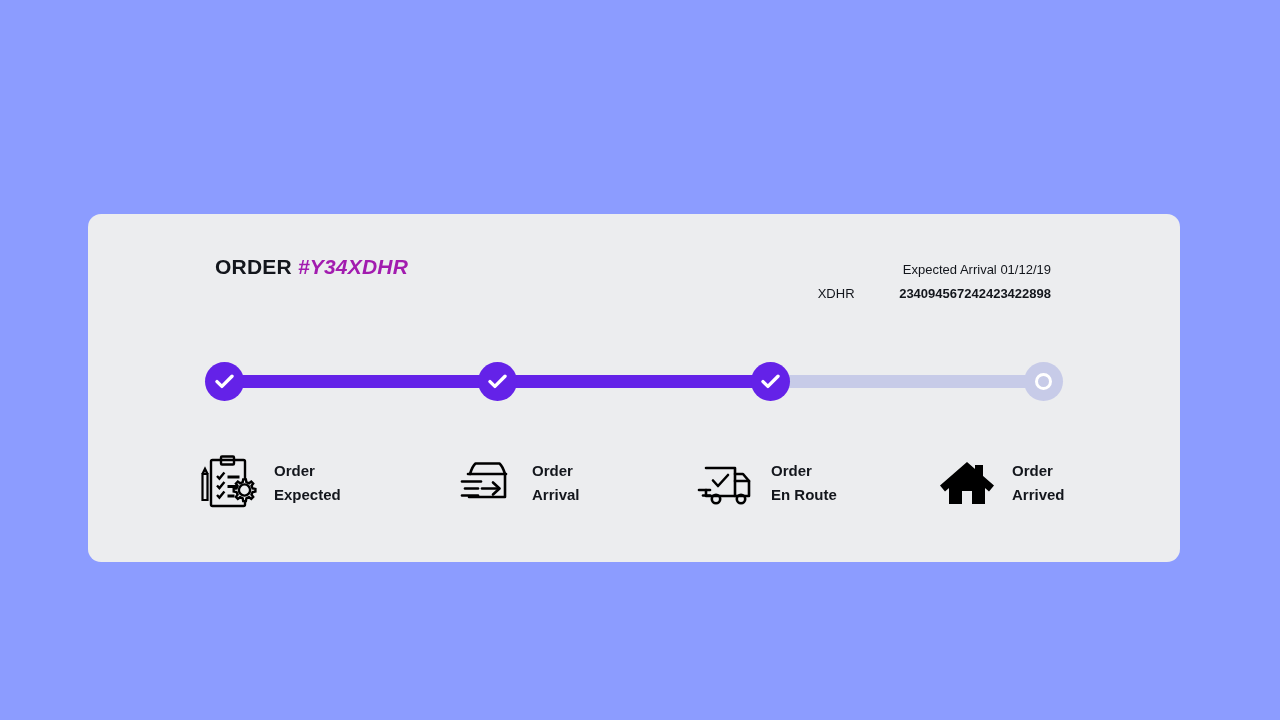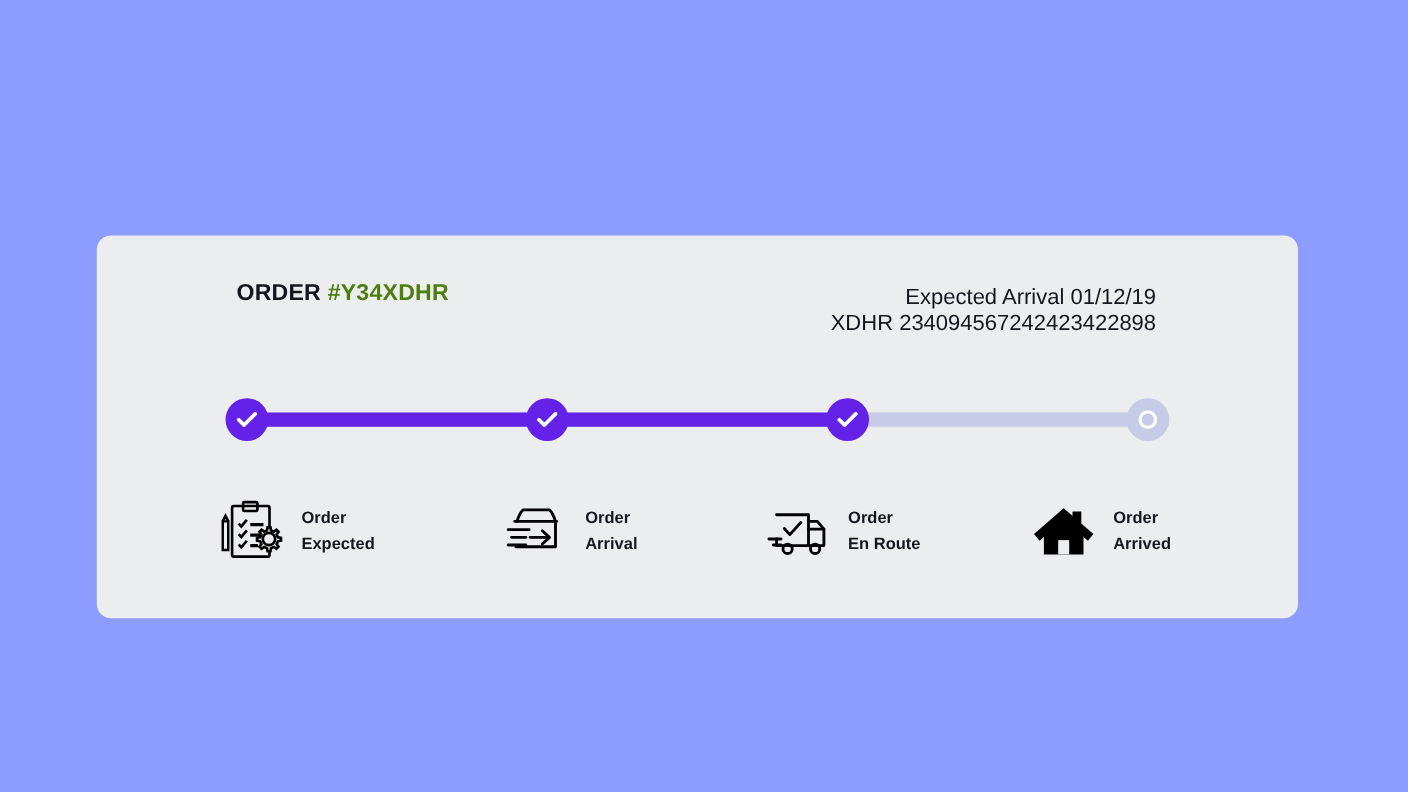--- a/index.html
+++ b/index.html
@@ -40,40 +40,42 @@
     left: 127px;
     top: 41px;
     font-size: 21px;
     font-weight: bold;
     letter-spacing: 0.2px;
     color: #13161c;
     white-space: nowrap;
   }
 
   .order-title .order-id {
-    color: #4d7c0f;
+    color: #a21caf;
+    font-style: italic;
   }
 
   .shipping-meta {
     position: absolute;
     right: 129px;
     top: 44px;
     text-align: right;
     line-height: 24px;
     color: #13161c;
     white-space: nowrap;
   }
 
   .meta-line {
-    font-size: 20px;
+    font-size: 13px;
     font-weight: normal;
   }
 
   .meta-line .meta-strong {
-    font-weight: normal;
+    font-weight: bold;
+    margin-left: 41px;
   }
 
   
   .progress-wrap {
     position: absolute;
     left: 117px;
     top: 136px;
     width: 858px;
     height: 60px;
   }

